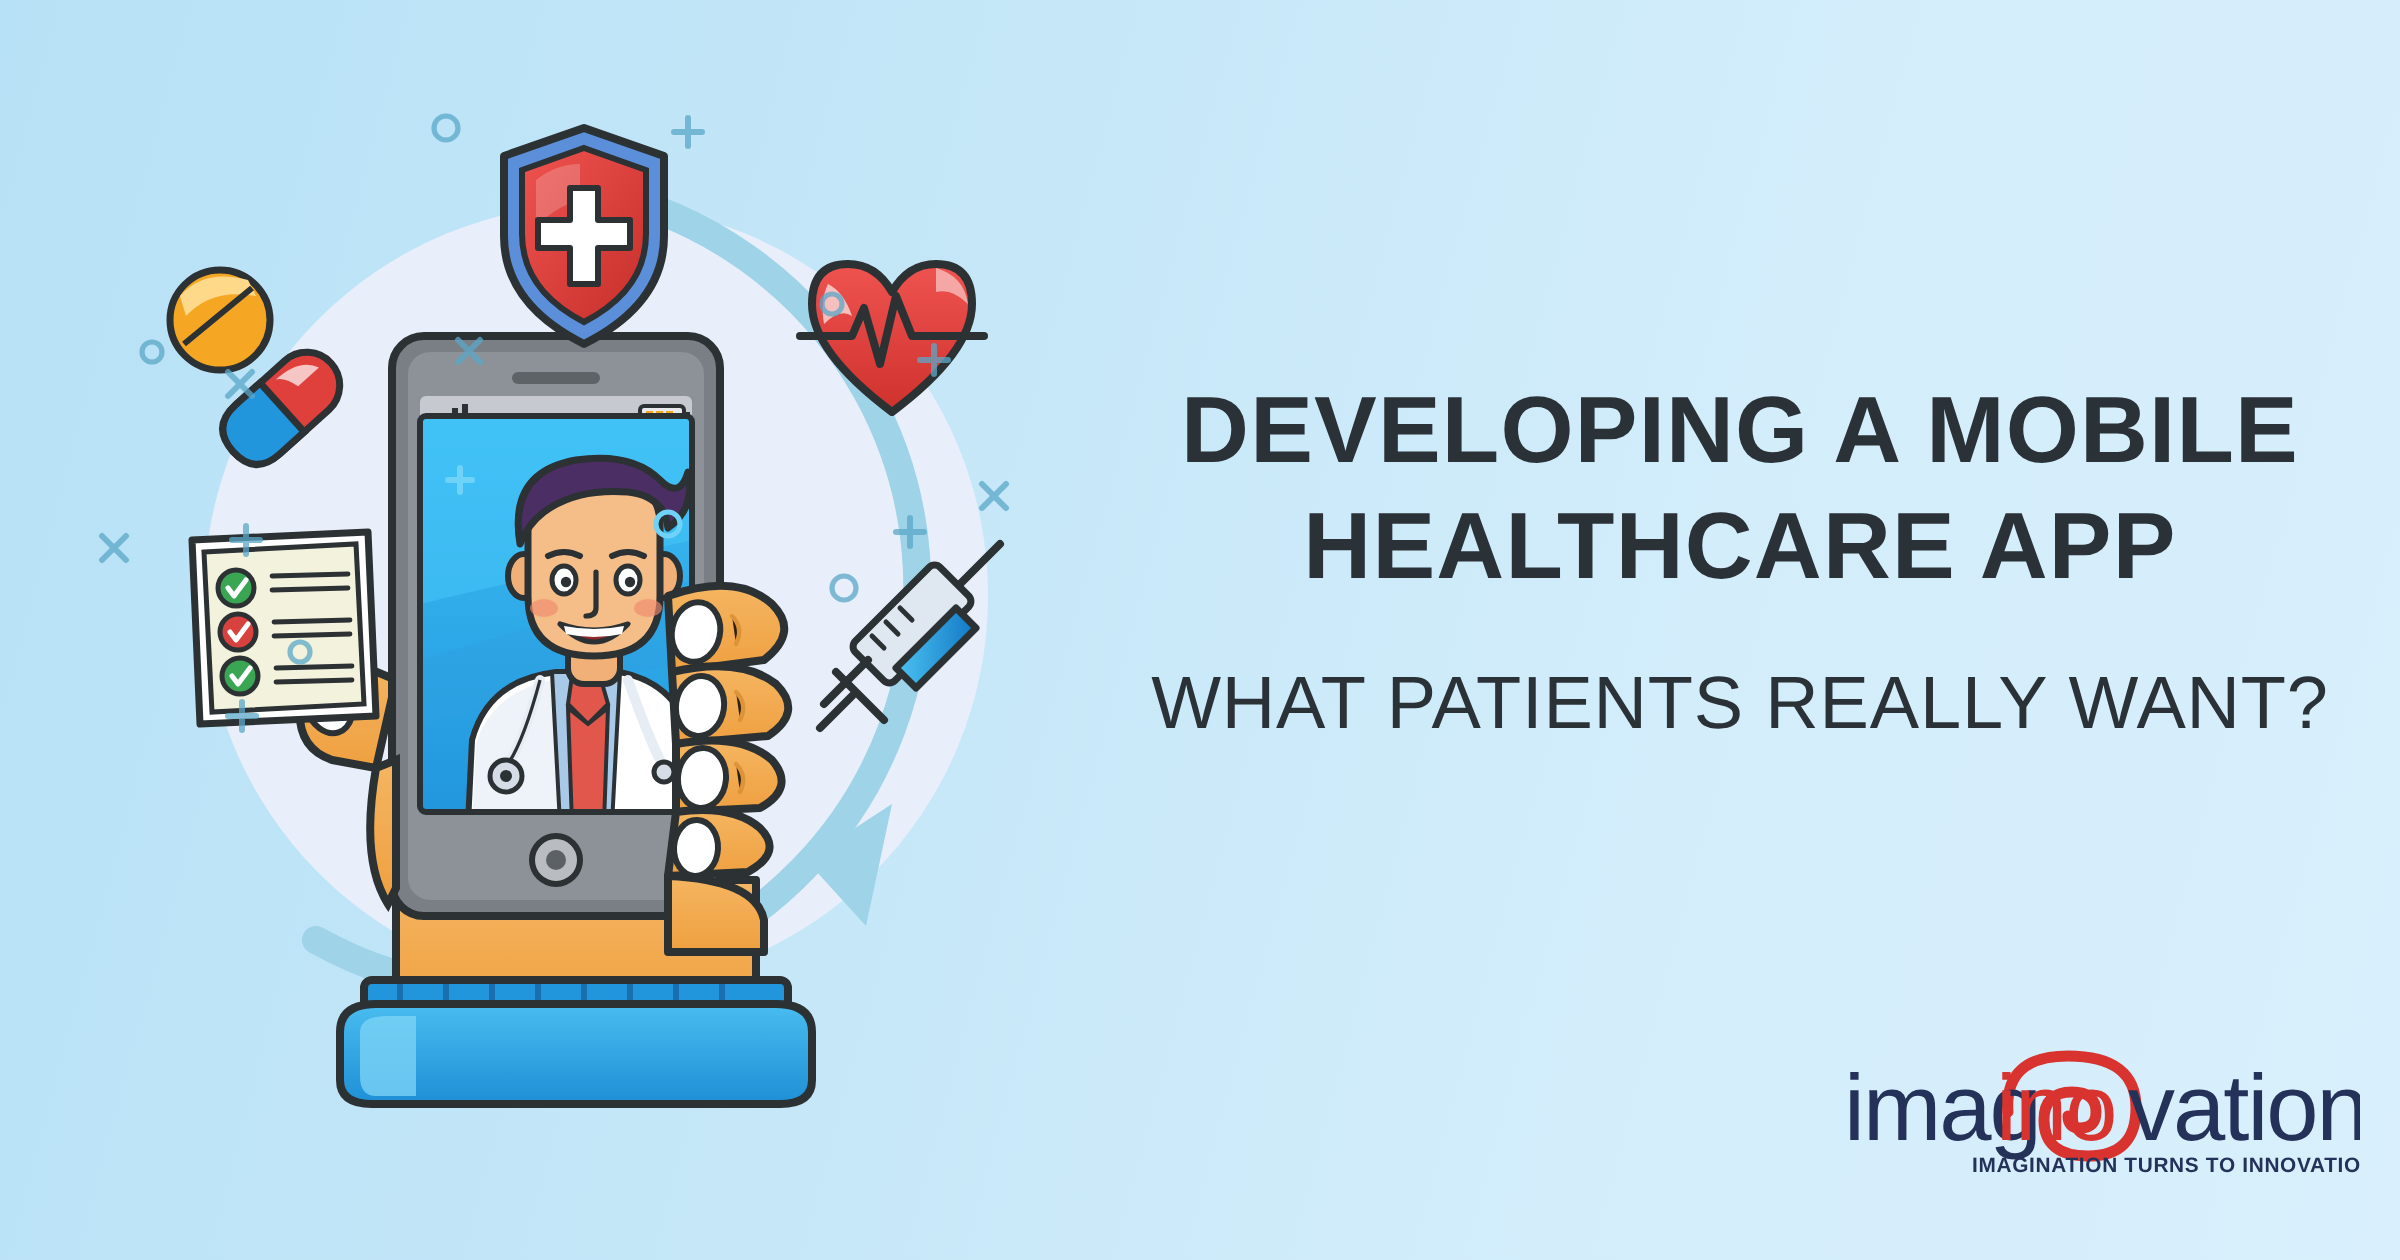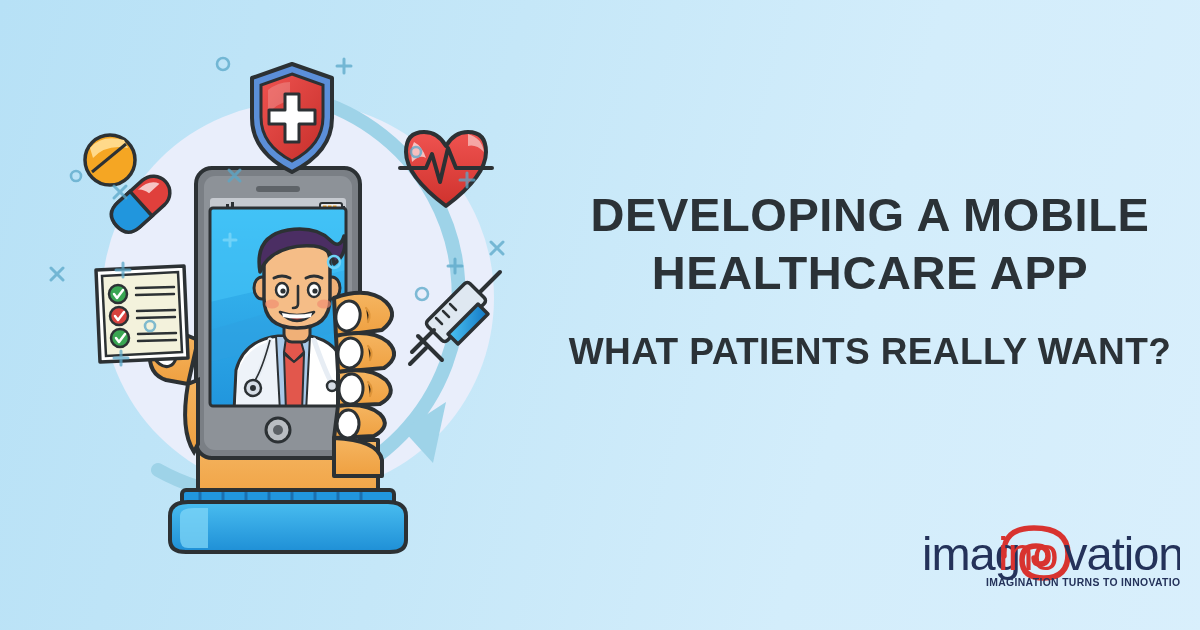--- a/index.html
+++ b/index.html
@@ -23,21 +23,21 @@
     position:absolute;left:560px;top:186px;width:620px;
     text-align:center;
   }
   .title{
     font-size:47px;line-height:58px;font-weight:bold;
     letter-spacing:0.6px;color:#2b3237;margin:0;
     white-space:pre-line;
   }
   .subtitle{
     margin:28px 0 0 0;font-size:37px;line-height:44px;
-    font-weight:700;letter-spacing:0.4px;color:#2b3237;
+    font-weight:400;letter-spacing:0.4px;color:#2b3237;
   }
 
   
   .logo{position:absolute;left:918px;top:520px;width:262px;height:74px;}
   .logo svg{display:block;width:100%;height:100%;}
 </style>
 </head>
 <body>
 
 <div class="banner">

